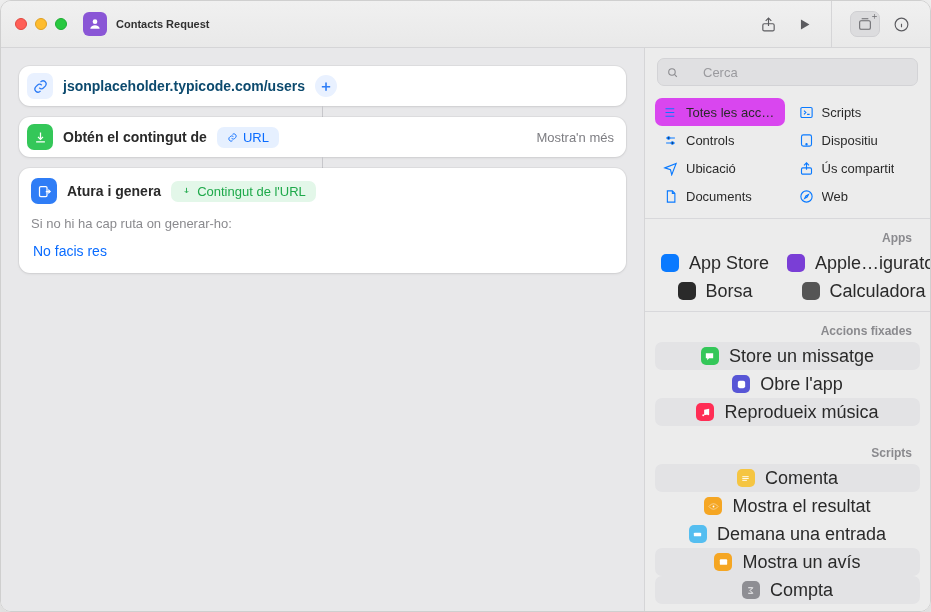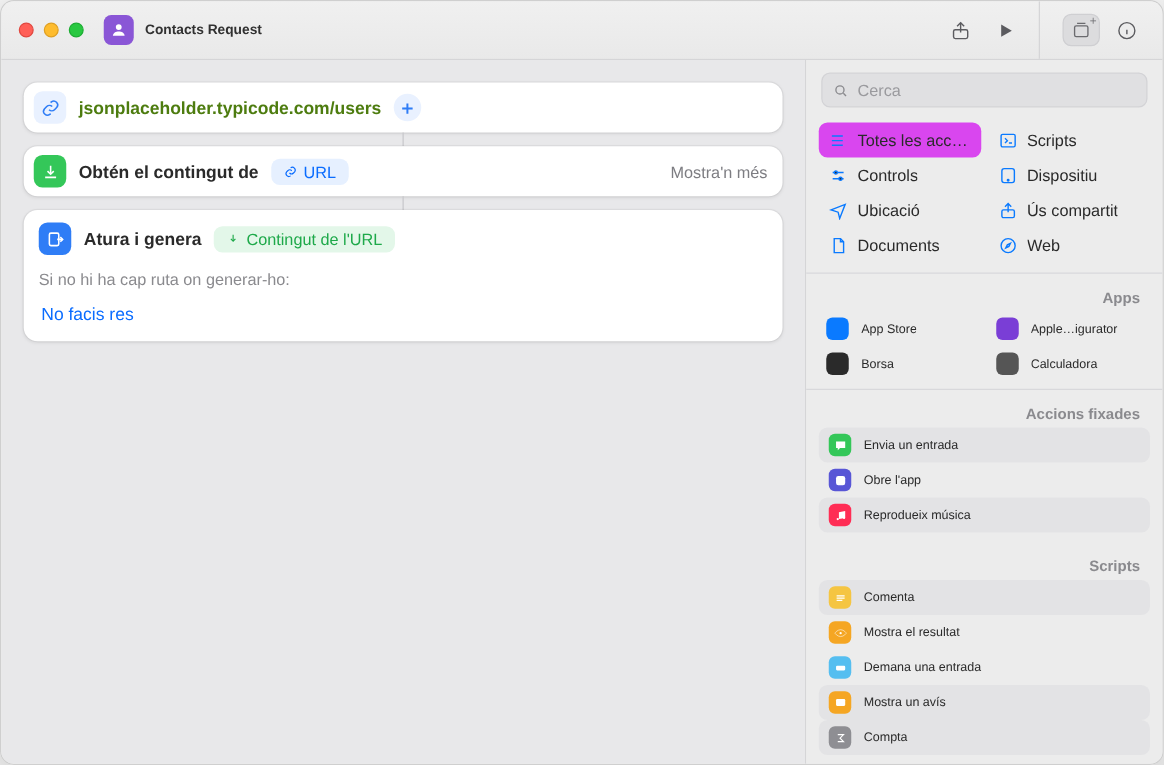--- a/index.html
+++ b/index.html
@@ -119,21 +119,21 @@
 
   
   .sidebar{
     width:285px;flex-shrink:0;
     background:#ececec;
     display:flex;flex-direction:column;min-height:0;
   }
   .search{
     margin:10px 12px;
     background:#e0e0e2;border:1px solid #d3d3d6;border-radius:7px;
-    height:28px;display:flex;align-items:center;padding:0 8px;gap:5px;
+    height:28px;display:flex;align-items:center;padding:0 8px;gap:22px;
   }
   .search svg{width:13px;height:13px;stroke:#8a8a8e;fill:none;stroke-width:2;}
   .search input{
     border:none;background:transparent;outline:none;flex:1;
     font-size:13px;color:#4a4a4a;
   }
   .search input::placeholder{color:#9a9a9e;}
 
   .cat-grid{
     display:grid;grid-template-columns:1fr 1fr;
@@ -150,21 +150,21 @@
   .cat .lbl{overflow:hidden;text-overflow:ellipsis;}
 
   .section-title{
     padding:10px 18px 4px;font-size:12px;font-weight:600;color:#8a8a8e;text-align:right;
   }
   .hr{height:1px;background:#d8d8db;margin:2px 0;}
   .list{display:flex;flex-direction:column;padding:0 10px;}
   .li{
     display:flex;align-items:center;gap:10px;
     height:28px;padding:0 8px;border-radius:7px;
-    font-size:10px;color:#2a2a2a;cursor:pointer;
+    font-size:18px;color:#2a2a2a;cursor:pointer;justify-content:center;
   }
   .li.alt{background:#e3e3e5;}
   .li .app-sq{
     width:18px;height:18px;border-radius:5px;flex-shrink:0;
     display:flex;align-items:center;justify-content:center;
     font-size:11px;color:#fff;
   }
   .li .app-sq svg{width:11px;height:11px;fill:#fff;}
   .apps-row{
     display:grid;grid-template-columns:1fr 1fr;gap:0 6px;padding:0 10px;grid-auto-rows:28px;
@@ -222,21 +222,21 @@
   <div class="canvas">
 
     <div class="card tight">
       <div class="row">
         <div class="action-icon ai-blue">
           <svg viewBox="0 0 24 24">
               <path d="M10 14a5 5 0 0 0 7 0l3-3a5 5 0 0 0-7-7l-1 1"></path>
               <path d="M14 10a5 5 0 0 0-7 0l-3 3a5 5 0 0 0 7 7l1-1"></path>
             </svg>
         </div>
-        <span class="action-title" style="color:#4d7c0f">jsonplaceholder.typicode.com/users</span>
+        <span class="action-title" style="color:#0c4a6e">jsonplaceholder.typicode.com/users</span>
         <div class="add-btn">＋</div>
       </div>
     </div>
 
     <div class="flowline"></div>
 
     <div class="card tight">
       <div class="row">
         <div class="action-icon ai-green">
           <svg viewBox="0 0 24 24">
@@ -377,21 +377,21 @@
     <div class="hr" style="margin-top:6px;"></div>
 
     <div class="section-title">Accions fixades</div>
     <div class="list" id="pinned-list">
         <div class="li alt">
           <span class="app-sq" style="background:#34c759">
             <svg viewBox="0 0 24 24">
               <path d="M4 5h16v11H11l-4 4v-4H4z" fill="#fff" stroke="none"></path>
             </svg>
           </span>
-          <span class="ellipsis">Envia un entrada</span>
+          <span class="ellipsis">Store un missatge</span>
         </div>
         <div class="li">
           <span class="app-sq" style="background:#5856d6">
             <svg viewBox="0 0 24 24">
               <rect x="4" y="4" width="16" height="16" rx="4" fill="#fff" stroke="none"></rect>
             </svg>
           </span>
           <span class="ellipsis">Obre l'app</span>
         </div>
         <div class="li alt">

